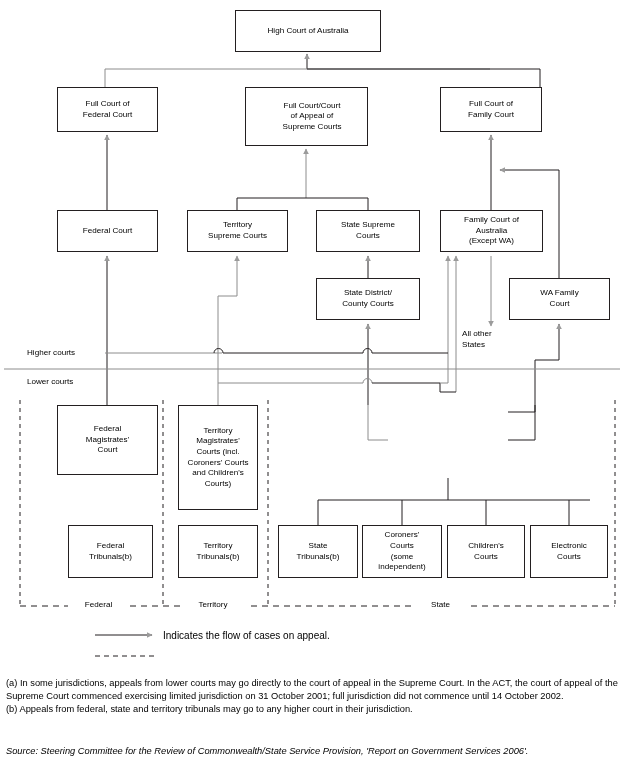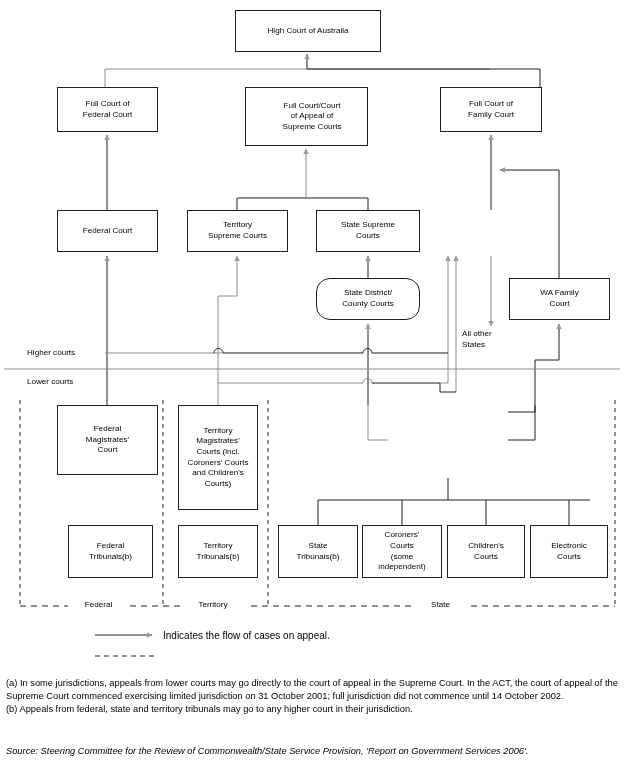--- a/index.html
+++ b/index.html
@@ -134,22 +134,27 @@
   <div class="nodebox" style="left:187px;top:210px;width:101px;height:42px;">
     <span style="white-space:pre-line;">Territory
 Supreme Courts</span>
   </div>
 
   <div class="nodebox" style="left:316px;top:210px;width:104px;height:42px;">
     <span style="white-space:pre-line;">State Supreme
 Courts</span>
   </div>
 
-
-  <div class="nodebox" style="left:316px;top:278px;width:104px;height:42px;border-radius:14px;">
+  <div class="nodebox" style="left:440px;top:210px;width:103px;height:42px;">
+    <span style="white-space:pre-line;">Family Court of
+Australia
+(Except WA)</span>
+  </div>
+
+  <div class="nodebox" style="left:316px;top:278px;width:104px;height:42px;">
     <span style="white-space:pre-line;">State District/
 County Courts</span>
   </div>
 
   <div class="nodebox" style="left:509px;top:278px;width:101px;height:42px;">
     <span style="white-space:pre-line;">WA Family
 Court</span>
   </div>
 
   <div class="nodebox" style="left:57px;top:405px;width:101px;height:70px;">

